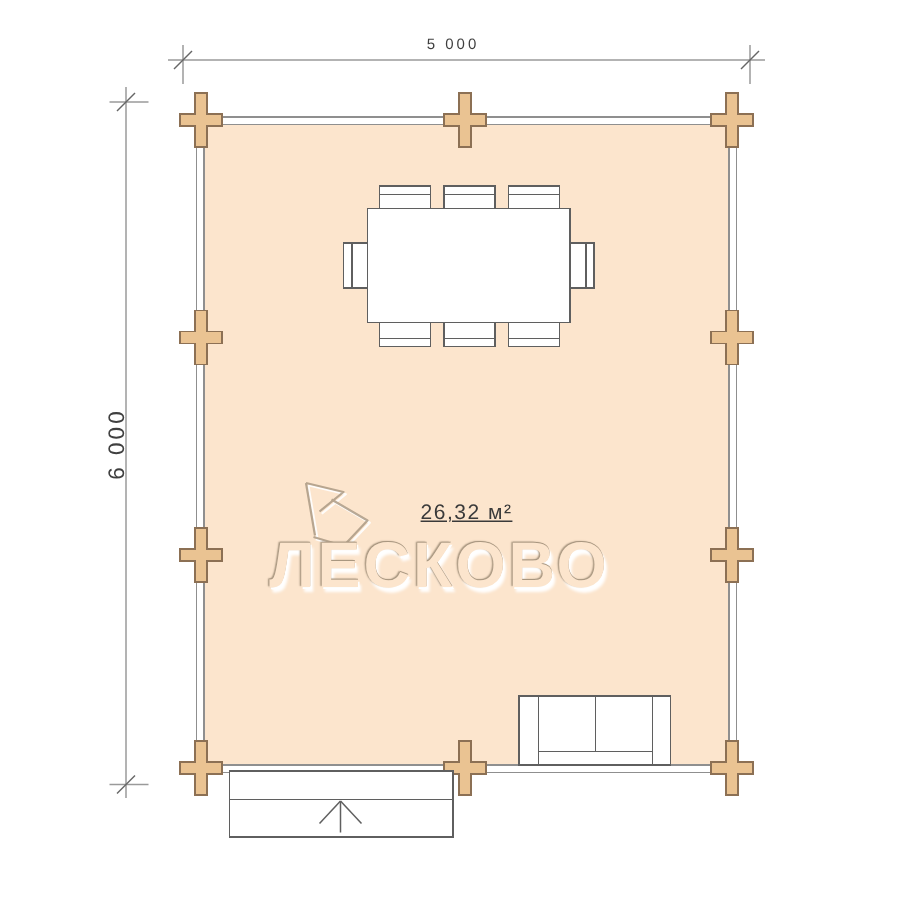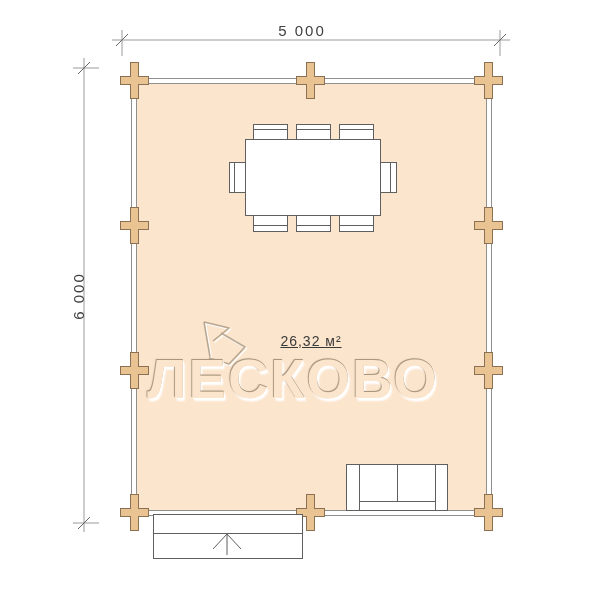--- a/index.html
+++ b/index.html
@@ -1,24 +1,24 @@
 <!DOCTYPE html>
 <html><head>
 <meta charset="utf-8">
 <style>
   html,body{margin:0;padding:0;background:#ffffff;}
   #canvas{position:relative;width:600px;height:600px;background:#ffffff;overflow:hidden;
           font-family:"Liberation Sans",sans-serif;}
   svg{position:absolute;left:0;top:0;}
   .label{position:absolute;white-space:nowrap;transform:translate(-50%,-50%);}
-  #dim-width-label{left:302px;top:30px;font-size:15px;letter-spacing:2px;color:#3f3f3f;}
+  #dim-width-label{left:302px;top:30px;font-size:10px;letter-spacing:2px;color:#3f3f3f;}
   #dim-height-label{left:78px;top:296px;font-size:15px;letter-spacing:2px;color:#3f3f3f;
                     transform:translate(-50%,-50%) rotate(-90deg);}
   #area-label{left:311px;top:341px;font-size:14px;letter-spacing:1px;color:#3a3a3a;text-decoration:underline;}
-  #watermark-text{left:293px;top:378px;font-size:56px;font-weight:bold;letter-spacing:2px;
+  #watermark-text{left:293px;top:378px;font-size:43px;font-weight:bold;letter-spacing:2px;
                   color:#fce5cd;
                   text-shadow:0 -1px 0 #a99780,-1px -1px 1px #a99780,1px 1px 0 #ffffff,2px 3px 2px #ffffff;}
 </style>
 </head>
 <body>
 
 <div id="canvas">
 
   <svg width="600" height="600" viewBox="0 0 600 600">
 

